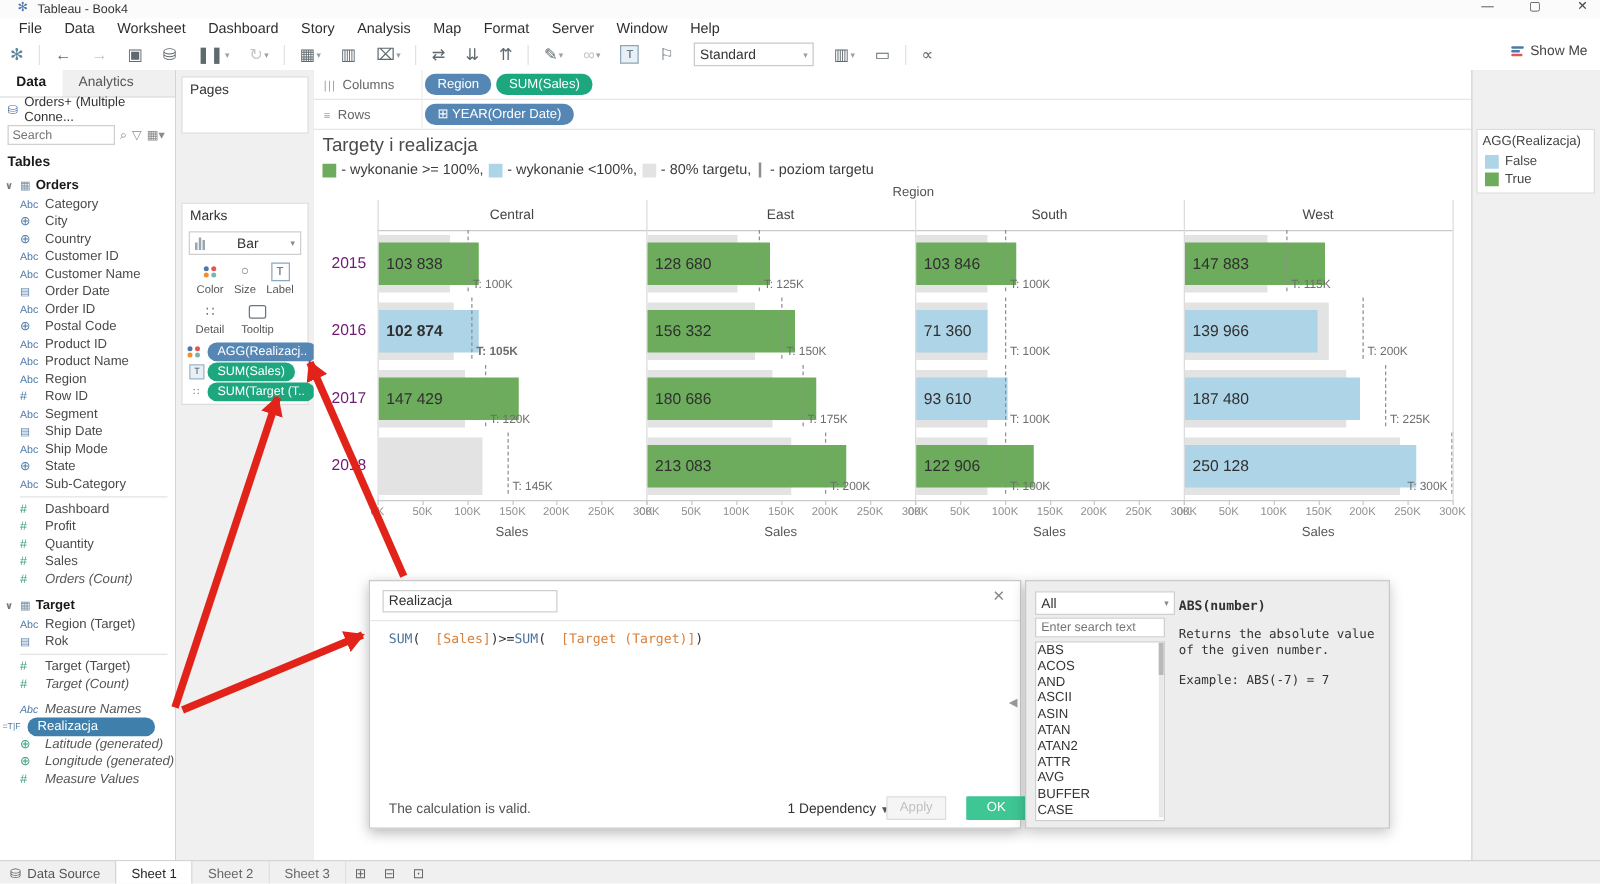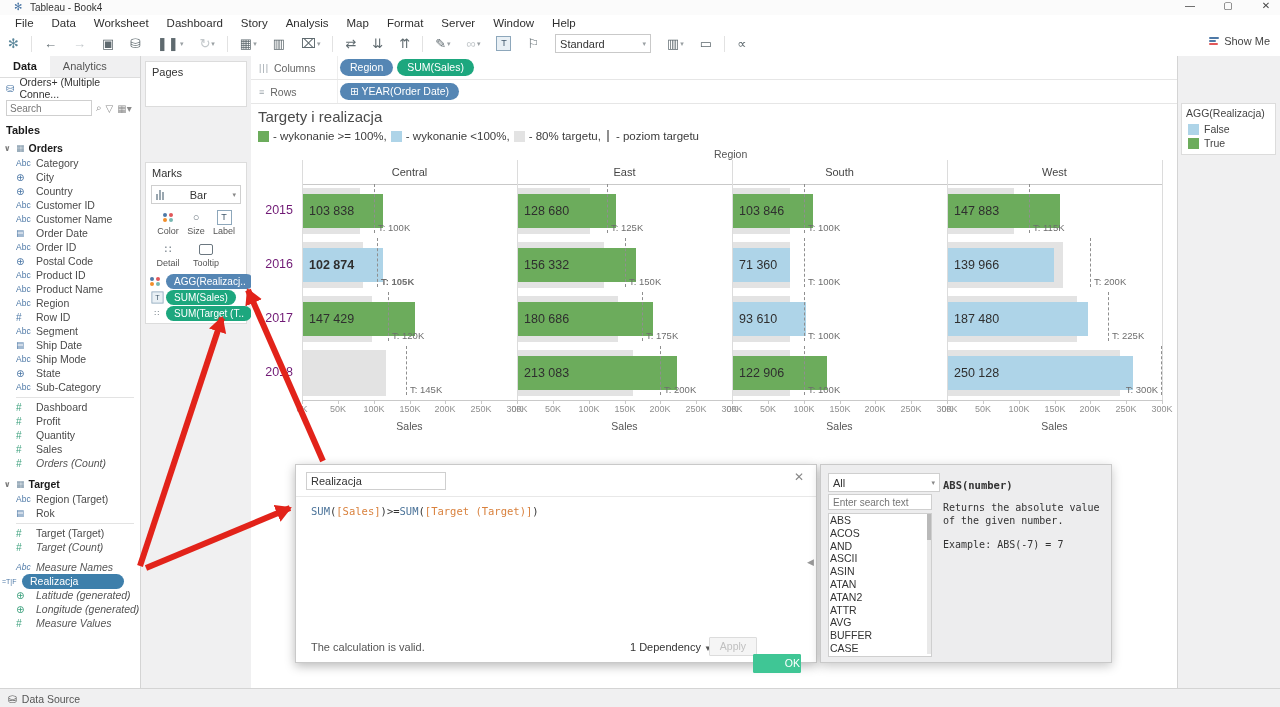--- a/index.html
+++ b/index.html
@@ -100,27 +100,27 @@
   #legendcard{position:absolute;left:3px;top:47px;width:93px;height:50px;background:#fff;border:1px solid #dcdcdc;}
   #legendcard .lt{font-size:10.5px;color:#444;padding:3px 0 3px 4px;white-space:nowrap;}
   .lrow{display:flex;align-items:center;gap:5px;padding-left:6px;height:14px;font-size:10.5px;color:#444;}
   .lrow .lsw{width:11px;height:11px;flex:0 0 11px;}
   
   #calcdlg{position:absolute;left:295px;top:464px;width:520px;height:197px;background:#fff;border:1px solid #c9c9c9;box-shadow:0 3px 10px rgba(0,0,0,.28);z-index:10;}
   #calcname{position:absolute;left:10px;top:7px;width:130px;height:16px;border:1px solid #cfcfcf;font-size:11px;color:#333;padding:0 4px;font-family:inherit;}
   #calcclose{position:absolute;right:12px;top:5px;font-size:12px;color:#888;}
   #calcdiv{position:absolute;left:0px;top:31px;width:520px;height:1px;background:#e8e8e8;}
   #formula{position:absolute;left:15px;top:40px;font-family:"DejaVu Sans Mono",monospace;font-size:10.5px;white-space:pre;}
-  #formula .fn{color:#4b7399;} #formula .fld{color:#d9813d;} #formula .op{color:#333;}
+  #formula .fn{color:#4b7399;} #formula .fld{color:#d9813d;margin-left:12px;} #formula .op{color:#333;}
   #dlghandle{position:absolute;right:2px;top:92px;font-size:9px;color:#999;}
   #calcvalid{position:absolute;left:15px;top:176px;font-size:11px;color:#555;}
   #dep{position:absolute;left:334px;top:176px;font-size:11px;color:#333;}
   #dep .caret{font-size:8px;color:#555;}
   #applybtn{position:absolute;left:413px;top:172px;width:46px;height:17px;background:#f5f5f5;border:1px solid #dcdcdc;color:#c0c0c0;font-size:10.5px;text-align:center;line-height:17px;border-radius:1px;}
-  #okbtn{position:absolute;left:457px;top:172px;width:46px;height:17px;background:#3fc695;border:1px solid #3fc695;color:#fff;font-size:10.5px;text-align:right;line-height:17px;border-radius:1px;margin-top:17px;}
+  #okbtn{position:absolute;left:477px;top:172px;width:46px;height:17px;background:#3fc695;border:1px solid #3fc695;color:#fff;font-size:10.5px;text-align:center;line-height:17px;border-radius:1px;}
   
   #funcpanel{position:absolute;left:820px;top:464px;width:290px;height:197px;background:#ededee;border:1px solid #c9c9c9;box-shadow:0 3px 10px rgba(0,0,0,.22);z-index:10;}
   #fselect{position:absolute;left:7px;top:8px;width:102px;height:17px;border:1px solid #cfcfcf;background:#fff;display:flex;align-items:center;justify-content:space-between;padding:0 4px;font-size:11px;color:#333;}
   #fselect .caret{font-size:7px;color:#888;}
   #fsearch{position:absolute;left:7px;top:29px;width:94px;height:14px;border:1px solid #cfcfcf;font-size:10px;padding:0 4px;font-family:inherit;color:#333;}
   #flist{position:absolute;left:7px;top:48px;width:102px;height:142px;background:#fff;border:1px solid #cfcfcf;overflow:hidden;}
   .fitem{height:12.8px;line-height:12.8px;padding-left:1px;font-size:10.5px;color:#333;}
   #fscroll{position:absolute;right:0;top:0;width:4px;height:140px;background:#e9e9e9;}
   #fthumb{position:absolute;right:0;top:0;width:4px;height:26px;background:#b9b9b9;}
   #fdoc{position:absolute;left:122px;top:14px;width:160px;font-family:"DejaVu Sans Mono",monospace;color:#333;}
@@ -754,20 +754,34 @@
       <div class="db">Returns the absolute value of the given number.</div>
       <div class="de">Example: ABS(-7) = 7</div>
     </div>
   </div>
 
   <div id="statusbar">
     <div id="dsrc">
       <span>⛁</span>
       <span>Data Source</span>
     </div>
+    <div id="sheettabs" style="display:flex;">
+        <div class="sheettab act">Sheet 1</div>
+        <div class="sheettab">Sheet 2</div>
+        <div class="sheettab">Sheet 3</div>
+        <div class="newic">
+          <span>⊞</span>
+        </div>
+        <div class="newic">
+          <span>⊟</span>
+        </div>
+        <div class="newic">
+          <span>⊡</span>
+        </div>
+      </div>
   </div>
 
   <svg id="arrows" width="1280" height="707">
     <defs>
       <marker id="ah" markerUnits="userSpaceOnUse" markerWidth="20" markerHeight="20" refX="14" refY="9" orient="auto">
         <path d="M0,0 L16,9 L0,18 Z" fill="#e2231a"></path>
       </marker>
     </defs>
   <line x1="140" y1="566" x2="222" y2="318" stroke="#e2231a" stroke-width="6" marker-end="url(#ah)"></line>
       <line x1="323" y1="461" x2="248" y2="290" stroke="#e2231a" stroke-width="6" marker-end="url(#ah)"></line>

